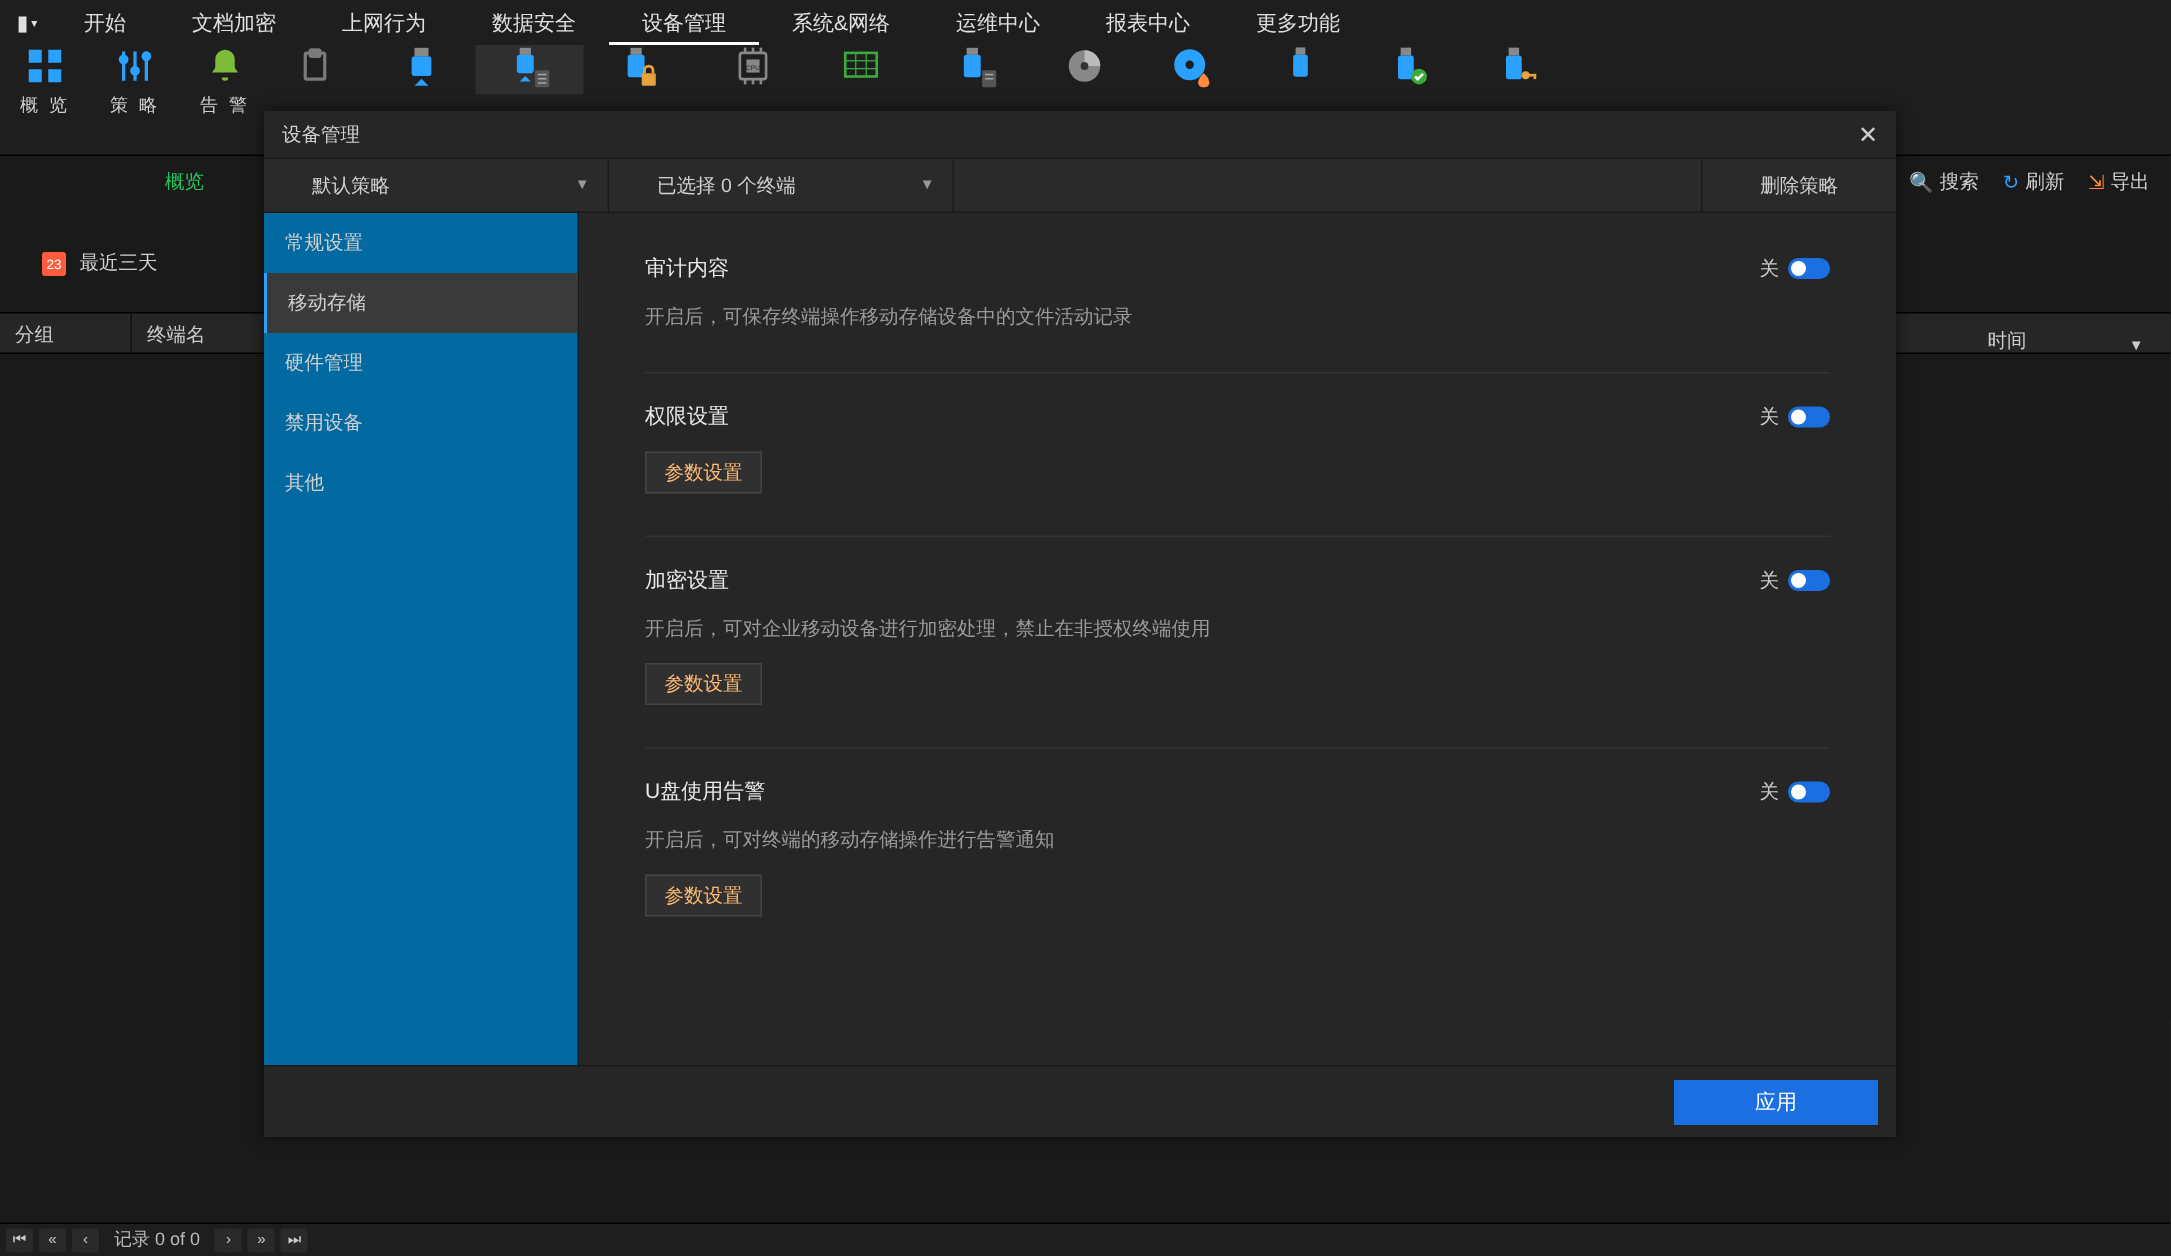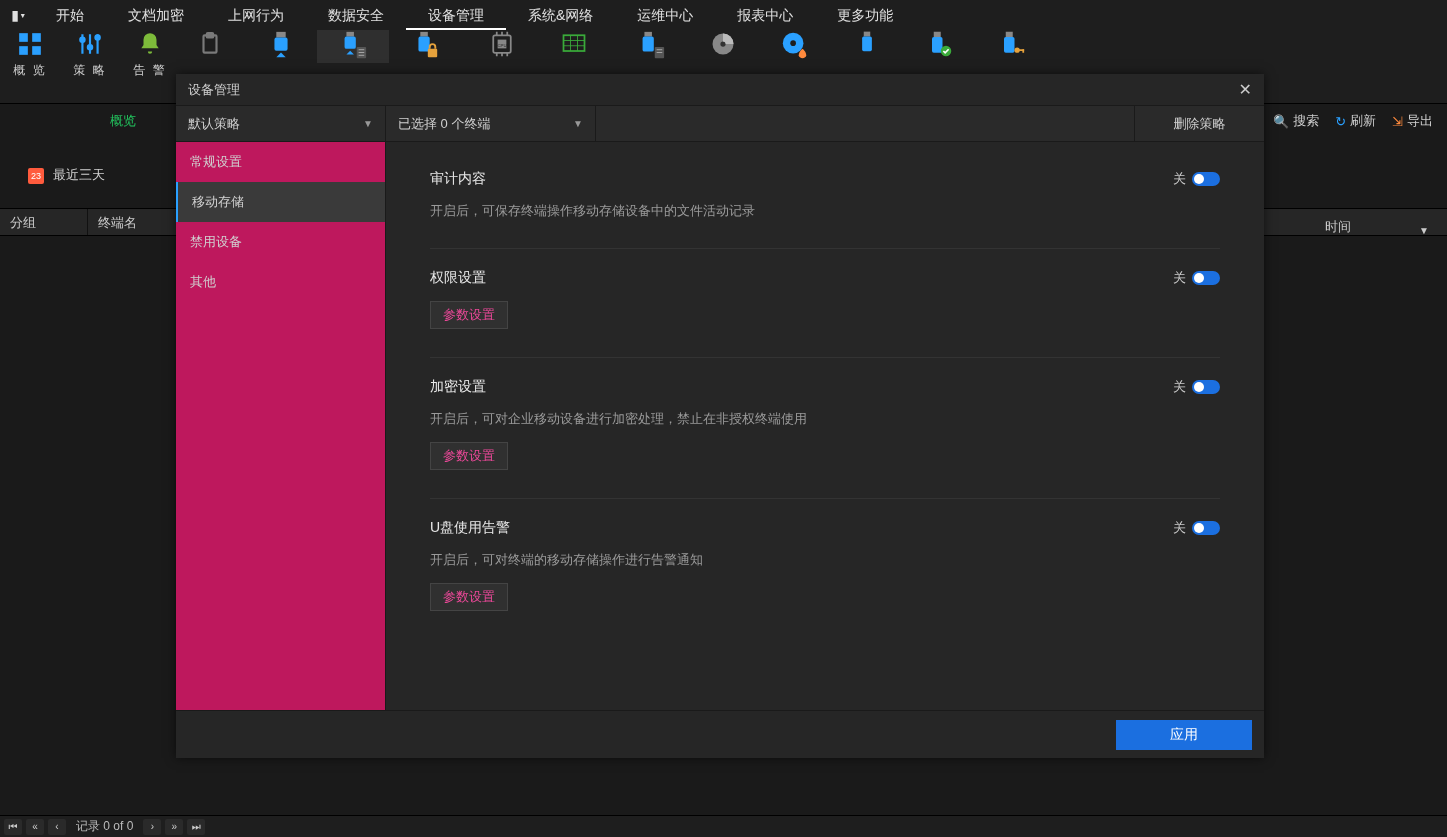--- a/index.html
+++ b/index.html
@@ -45,43 +45,43 @@
 .bg-th { padding: 0 10px; line-height: 28px; color: #ccc; }
 .bg-th.g { width: 88px; border-right: 1px solid #111; }
 .bg-th.t { flex: 1; }
 .bg-time-dd { position: absolute; right: 10px; top: 208px; width: 120px; height: 28px; display: flex; align-items: flex-end; justify-content: space-between; padding: 0 8px; color: #ccc; cursor: pointer; }
 
 
 .modal { position: absolute; left: 176px; top: 74px; width: 1088px; height: 684px; background: #262626; box-shadow: 0 0 10px rgba(0,0,0,.6); display: flex; flex-direction: column; }
 .modal-title { height: 32px; display: flex; align-items: center; padding: 0 12px; color: #d0d0d0; border-bottom: 1px solid #1a1a1a; }
 .modal-close { margin-left: auto; cursor: pointer; font-size: 16px; color: #ccc; }
 .modal-bar { height: 36px; display: flex; border-bottom: 1px solid #1a1a1a; background: #2a2a2a; }
-.dd { display: flex; align-items: center; padding: 0 12px; border-right: 1px solid #1a1a1a; color: #d0d0d0; cursor: pointer; justify-content: space-between; }
+.dd { display: flex; align-items: center; padding: 0 12px; border-right: 1px solid #1a1a1a; color: #d0d0d0; cursor: pointer; justify-content: space-between; margin-left: 20px; }
 .dd .arrow { font-size: 10px; color: #999; }
 .dd1 { width: 210px; }
 .dd2 { width: 210px; }
 .bar-flex { flex: 1; }
 .bar-del { width: 130px; display: flex; align-items: center; justify-content: center; cursor: pointer; color: #d0d0d0; border-left: 1px solid #1a1a1a; }
 
 .modal-body { flex: 1; display: flex; min-height: 0; }
-.side { width: 210px; border-right: 1px solid #1a1a1a; background: #be185d; }
+.side { width: 210px; border-right: 1px solid #1a1a1a; background: #0369a1; }
 .side-item { height: 40px; display: flex; align-items: center; padding: 0 14px; cursor: pointer; color: #d0d0d0; }
 .side-item.active { background: #3a3a3a; border-left: 2px solid #2aa0ff; }
 
 .content { flex: 1; overflow: auto; padding: 28px 44px; }
 .section { padding-bottom: 28px; margin-bottom: 20px; border-bottom: 1px solid #333; }
 .section:last-child { border-bottom: none; }
 .sec-head { display: flex; align-items: center; justify-content: space-between; }
 .sec-title { color: #e8e8e8; font-size: 14px; }
 .toggle-wrap { display: flex; align-items: center; gap: 6px; }
 .toggle-lbl { color: #ccc; font-size: 13px; }
 .toggle { width: 28px; height: 14px; background: #1b6fe0; border-radius: 7px; position: relative; cursor: pointer; }
 .toggle .knob { width: 10px; height: 10px; background: #fff; border-radius: 50%; position: absolute; top: 2px; left: 2px; }
 .sec-desc { margin-top: 14px; color: #9a9a9a; font-size: 13px; }
-.param-btn { margin-top: 14px; height: 28px; padding: 0 12px; background: #303030; border: 1px solid #444; color: #ec4899; cursor: pointer; font-size: 13px; }
+.param-btn { margin-top: 14px; height: 28px; padding: 0 12px; background: #303030; border: 1px solid #444; color: #fdba74; cursor: pointer; font-size: 13px; }
 
 .modal-footer { height: 48px; display: flex; align-items: center; justify-content: flex-end; padding-right: 12px; border-top: 1px solid #1a1a1a; }
 .apply-btn { width: 136px; height: 30px; background: #1b6fe0; color: #fff; border: none; cursor: pointer; font-size: 14px; }
 
 
 .statusbar { position: absolute; bottom: 0; left: 0; right: 0; height: 22px; background: #1e1e1e; display: flex; align-items: center; gap: 4px; padding: 0 4px; font-size: 12px; color: #bbb; border-top: 1px solid #000; }
 .nav-btn { width: 18px; height: 16px; background: #2a2a2a; display: flex; align-items: center; justify-content: center; cursor: pointer; font-size: 10px; color: #ccc; border-radius: 2px; }
 .rec-text { margin: 0 6px; }
 </style>
 </head>
@@ -308,20 +308,21 @@
       <span>已选择 0 个终端</span>
       <span class="arrow">▼</span>
     </div>
     <div class="bar-flex"></div>
     <div class="bar-del">删除策略</div>
   </div>
   <div class="modal-body">
     <div class="side">
       <div class="side-item">常规设置</div>
       <div class="side-item active">移动存储</div>
+      <div class="side-item">硬件管理</div>
       <div class="side-item">禁用设备</div>
       <div class="side-item">其他</div>
     </div>
     <div class="content">
 
       <div class="section">
         <div class="sec-head">
           <span class="sec-title">审计内容</span>
           <div class="toggle-wrap">
             <span class="toggle-lbl">关</span>

